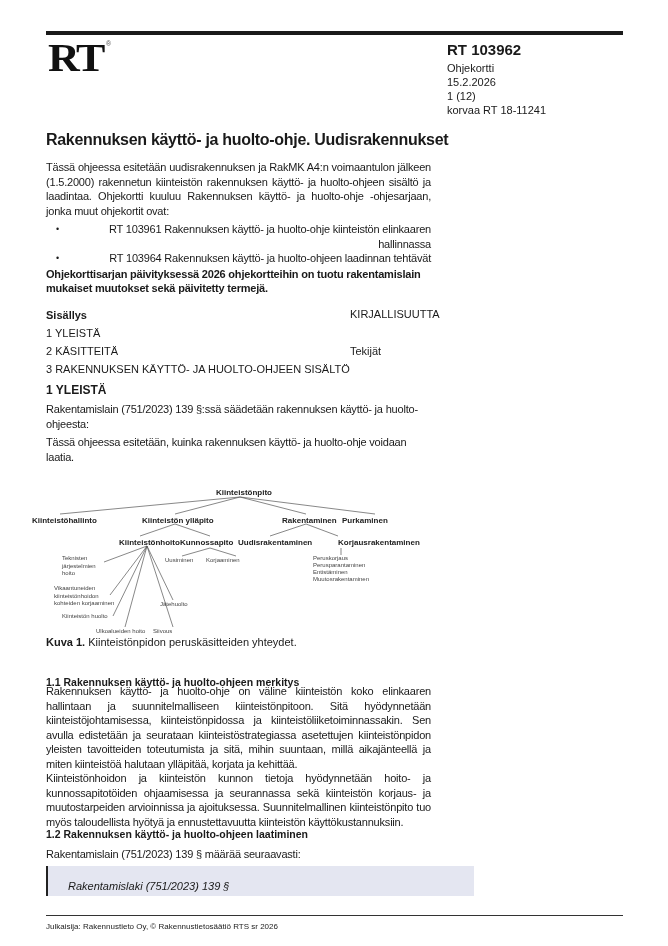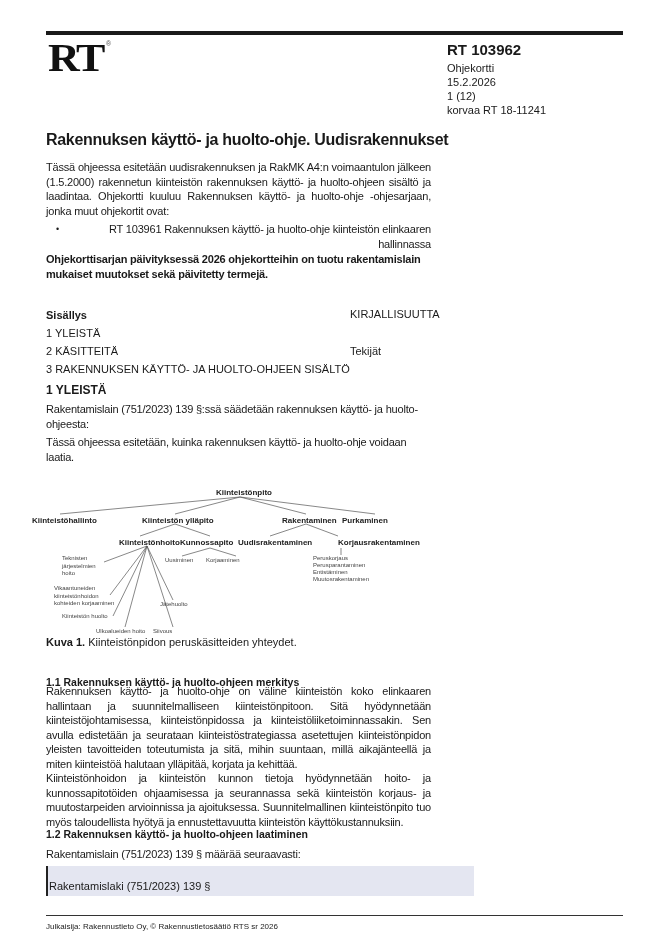--- a/index.html
+++ b/index.html
@@ -22,21 +22,21 @@
   .bold { font-weight: bold; }
   .toc-row { position: absolute; font-size: 11px; }
   .h1 { font-size: 12px; font-weight: bold; }
   .h2 { font-size: 10.5px; font-weight: bold; }
   .ital { font-style: italic; }
   .diagram { left: 30px; top: 482px; width: 400px; height: 156px; }
   .dlabel { position: absolute; font-size: 8px; font-weight: bold; white-space: nowrap; color: #222; }
   .dsmall { position: absolute; font-size: 6px; color: #444; line-height: 7.5px; white-space: nowrap; }
   .caption { left: 46px; top: 636px; font-size: 11px; }
   .quote { left: 46px; top: 866px; width: 426px; height: 30px; background: #e4e6f1; border-left: 2px solid #222; }
-  .quote span { position: absolute; left: 1px; top: 14px; font-size: 11px; }
+  .quote span { position: absolute; left: 20px; top: 14px; font-size: 11px; font-style: italic; }
   .foot-rule { left: 46px; top: 915px; width: 577px; height: 1px; background: #333; }
   .footer { left: 46px; top: 922px; font-size: 8px; color: #222; }
 </style>
 </head>
 <body>
 
 <div class="abs top-rule"></div>
 <div class="abs logo">RT</div>
 <div class="abs logo-reg">®</div>
 
@@ -47,20 +47,21 @@
   <div>1 (12)</div>
   <div>korvaa RT 18-11241</div>
 </div>
 
 <div class="abs title">Rakennuksen käyttö- ja huolto-ohje. Uudisrakennukset</div>
 
 <div class="abs body" style="top:160px;">
   <p class="just">Tässä ohjeessa esitetään uudisrakennuksen ja RakMK A4:n voimaantulon jälkeen (1.5.2000) rakennetun kiinteistön rakennuksen käyttö- ja huolto-ohjeen sisältö ja laadintaa. Ohjekortti kuuluu Rakennuksen käyttö- ja huolto-ohje -ohjesarjaan, jonka muut ohjekortit ovat:</p>
   <ul class="bul" style="margin-top:4px;">
     <li>RT 103961 Rakennuksen käyttö- ja huolto-ohje kiinteistön elinkaaren hallinnassa</li>
+    <li>RT 103964 Rakennuksen käyttö- ja huolto-ohjeen laadinnan tehtävät</li>
   </ul>
   <p class="bold" style="margin-top:1px;">Ohjekorttisarjan päivityksessä 2026 ohjekortteihin on tuotu rakentamislain mukaiset muutokset sekä päivitetty termejä.</p>
 </div>
 
 <div class="abs h1" style="left:46px; top:309px; font-size:11px;">Sisällys</div>
 <div class="toc-row" style="left:46px; top:327px;">1 YLEISTÄ</div>
 <div class="toc-row" style="left:46px; top:345px;">2 KÄSITTEITÄ</div>
 <div class="toc-row" style="left:46px; top:363px;">3 RAKENNUKSEN KÄYTTÖ- JA HUOLTO-OHJEEN SISÄLTÖ</div>
 <div class="toc-row" style="left:350px; top:308px;">KIRJALLISUUTTA</div>
 <div class="toc-row" style="left:350px; top:345px;">Tekijät</div>

